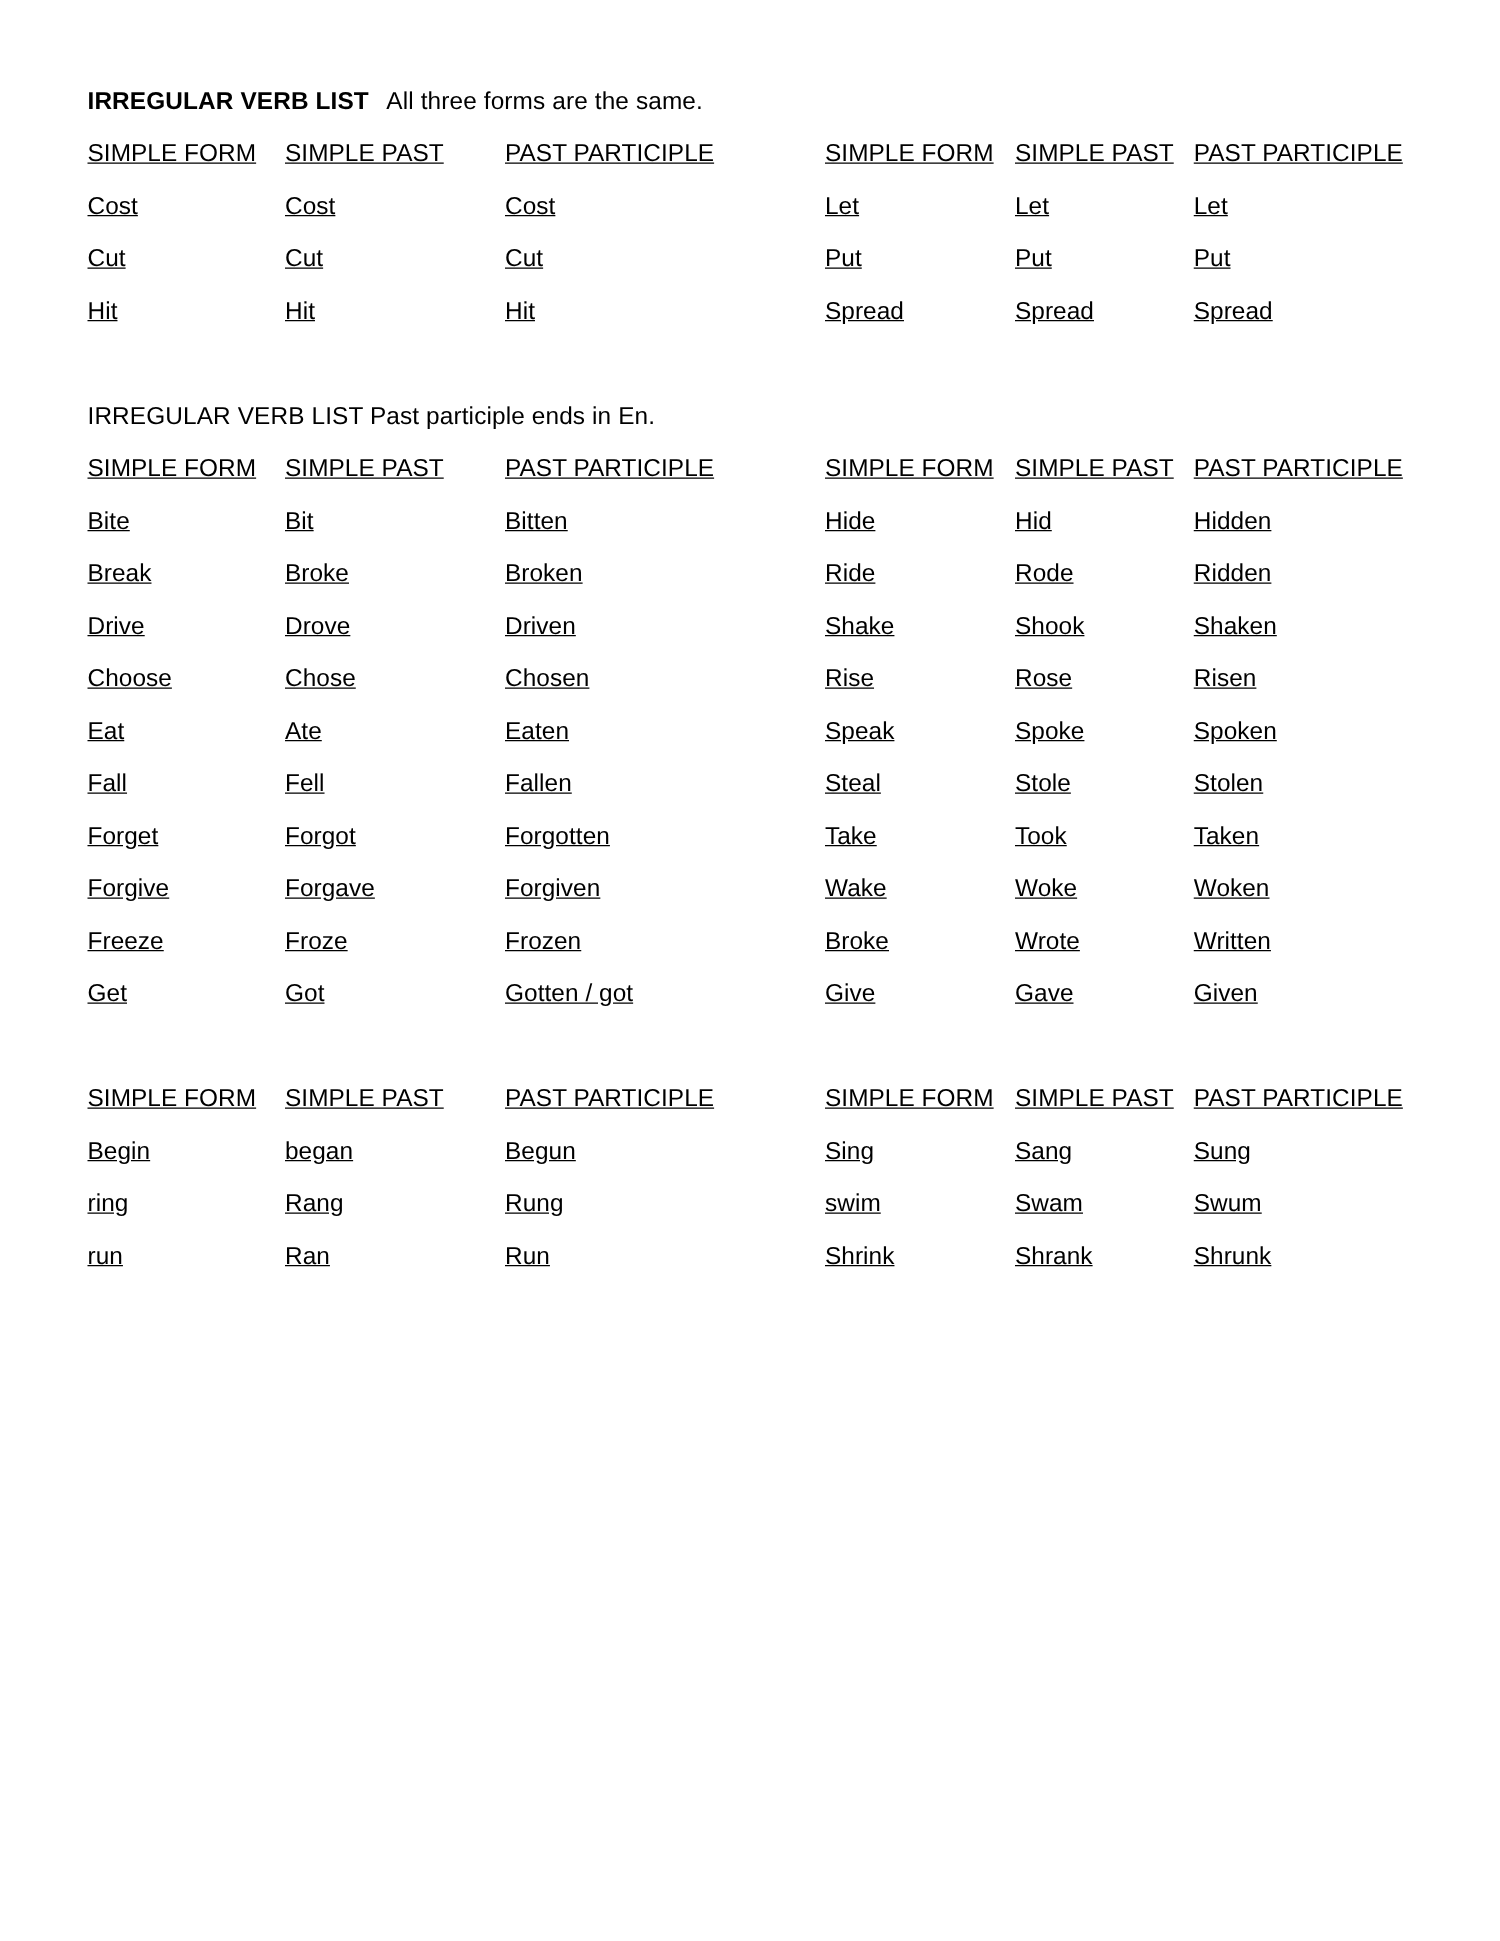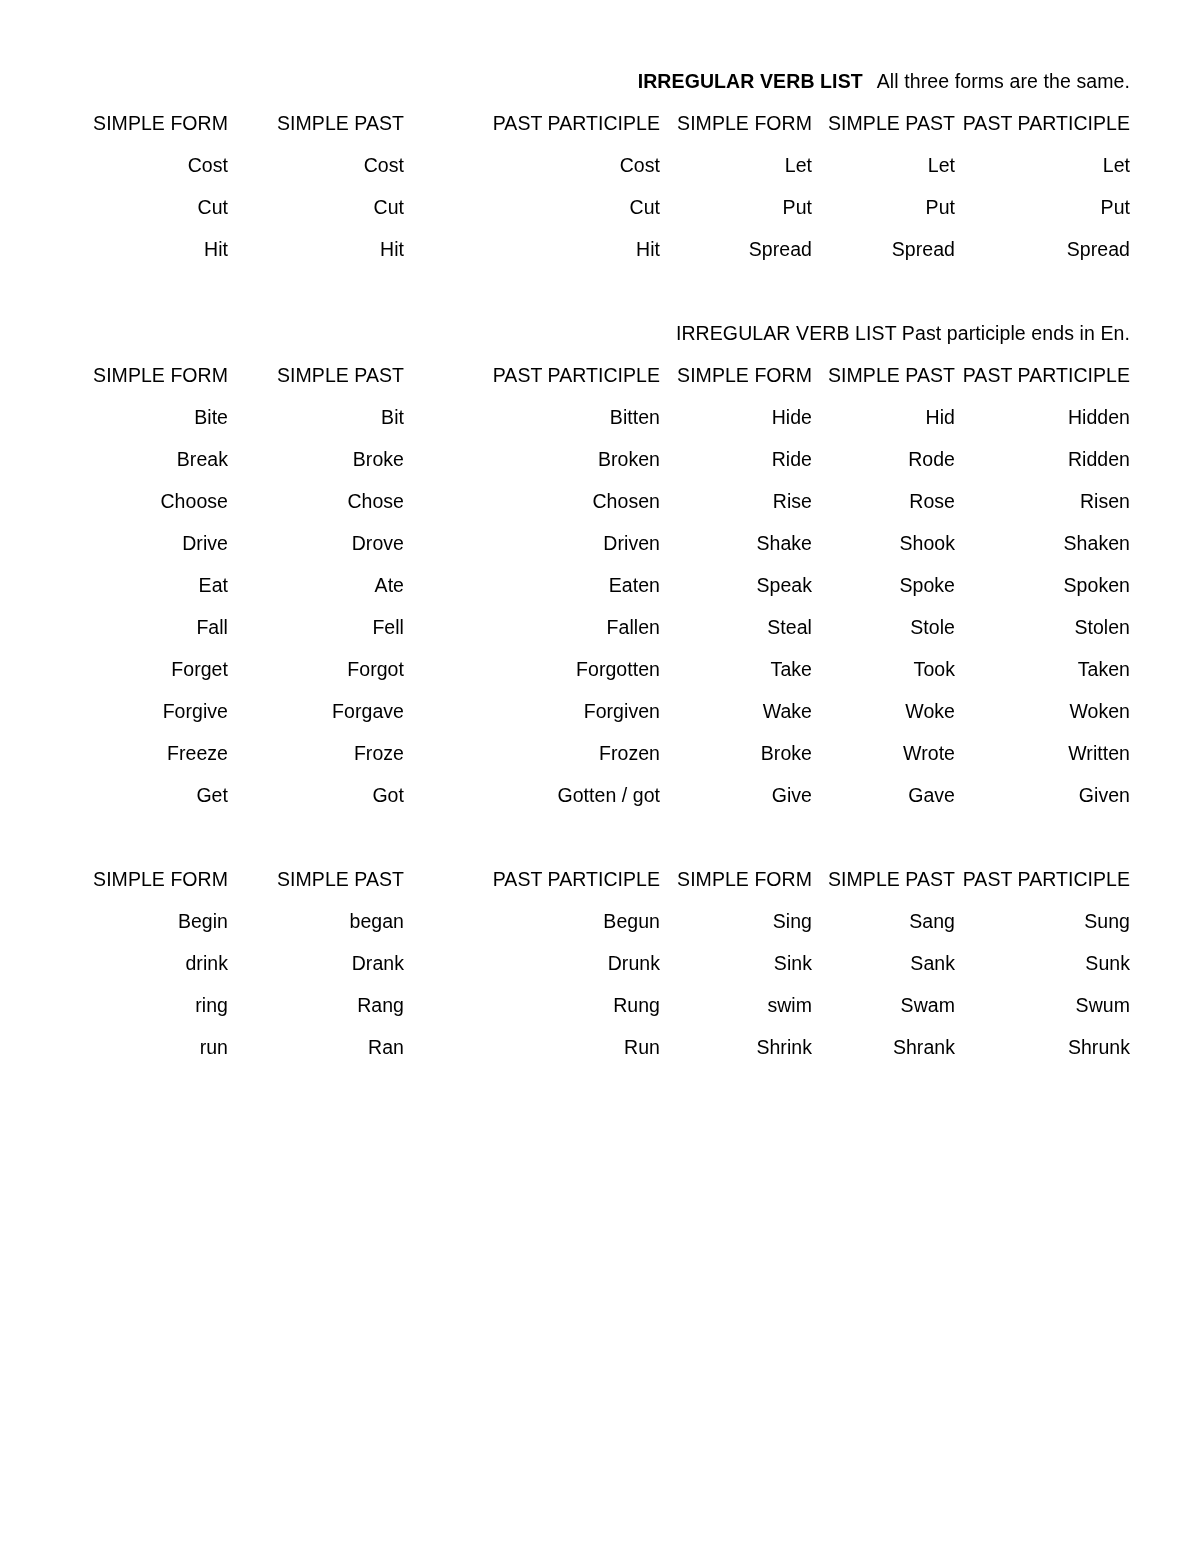--- a/index.html
+++ b/index.html
@@ -13,21 +13,20 @@
     color: #000000;
   }
   .page {
     position: relative;
     width: 1200px;
     height: 1553px;
     background: #ffffff;
     box-sizing: border-box;
     padding: 0;
     overflow: hidden;
-    text-align: right;
   }
   .content {
     position: absolute;
     left: 70px;
     top: 60px;
     width: 1060px;
   }
 
   .section-heading {
     font-size: 19.5px;
@@ -37,20 +36,21 @@
     white-space: nowrap;
   }
   .section-heading .bold { font-weight: bold; }
   .section-heading .gap { display: inline-block; width: 14px; }
 
   table.verb-table {
     border-collapse: collapse;
     border-spacing: 0;
     width: 1060px;
     table-layout: fixed;
+    text-decoration: underline;
   }
   table.verb-table td {
     padding: 0;
     margin: 0;
     height: 42px;
     line-height: 42px;
     font-size: 19.5px;
     vertical-align: top;
     white-space: nowrap;
     letter-spacing: 0.05px;
@@ -157,34 +157,34 @@
         </tr>
         <tr>
           <td>Break</td>
           <td>Broke</td>
           <td>Broken</td>
           <td>Ride</td>
           <td>Rode</td>
           <td>Ridden</td>
         </tr>
         <tr>
+          <td>Drive</td>
+          <td>Drove</td>
+          <td>Driven</td>
+          <td>Shake</td>
+          <td>Shook</td>
+          <td>Shaken</td>
+        </tr>
+        <tr>
           <td>Choose</td>
           <td>Chose</td>
           <td>Chosen</td>
           <td>Rise</td>
           <td>Rose</td>
           <td>Risen</td>
-        </tr>
-        <tr>
-          <td>Drive</td>
-          <td>Drove</td>
-          <td>Driven</td>
-          <td>Shake</td>
-          <td>Shook</td>
-          <td>Shaken</td>
         </tr>
         <tr>
           <td>Eat</td>
           <td>Ate</td>
           <td>Eaten</td>
           <td>Speak</td>
           <td>Spoke</td>
           <td>Spoken</td>
         </tr>
         <tr>
@@ -253,28 +253,20 @@
         </tr>
         <tr>
           <td>Begin</td>
           <td>began</td>
           <td>Begun</td>
           <td>Sing</td>
           <td>Sang</td>
           <td>Sung</td>
         </tr>
         <tr>
-          <td>drink</td>
-          <td>Drank</td>
-          <td>Drunk</td>
-          <td>Sink</td>
-          <td>Sank</td>
-          <td>Sunk</td>
-        </tr>
-        <tr>
           <td>ring</td>
           <td>Rang</td>
           <td>Rung</td>
           <td>swim</td>
           <td>Swam</td>
           <td>Swum</td>
         </tr>
         <tr>
           <td>run</td>
           <td>Ran</td>

